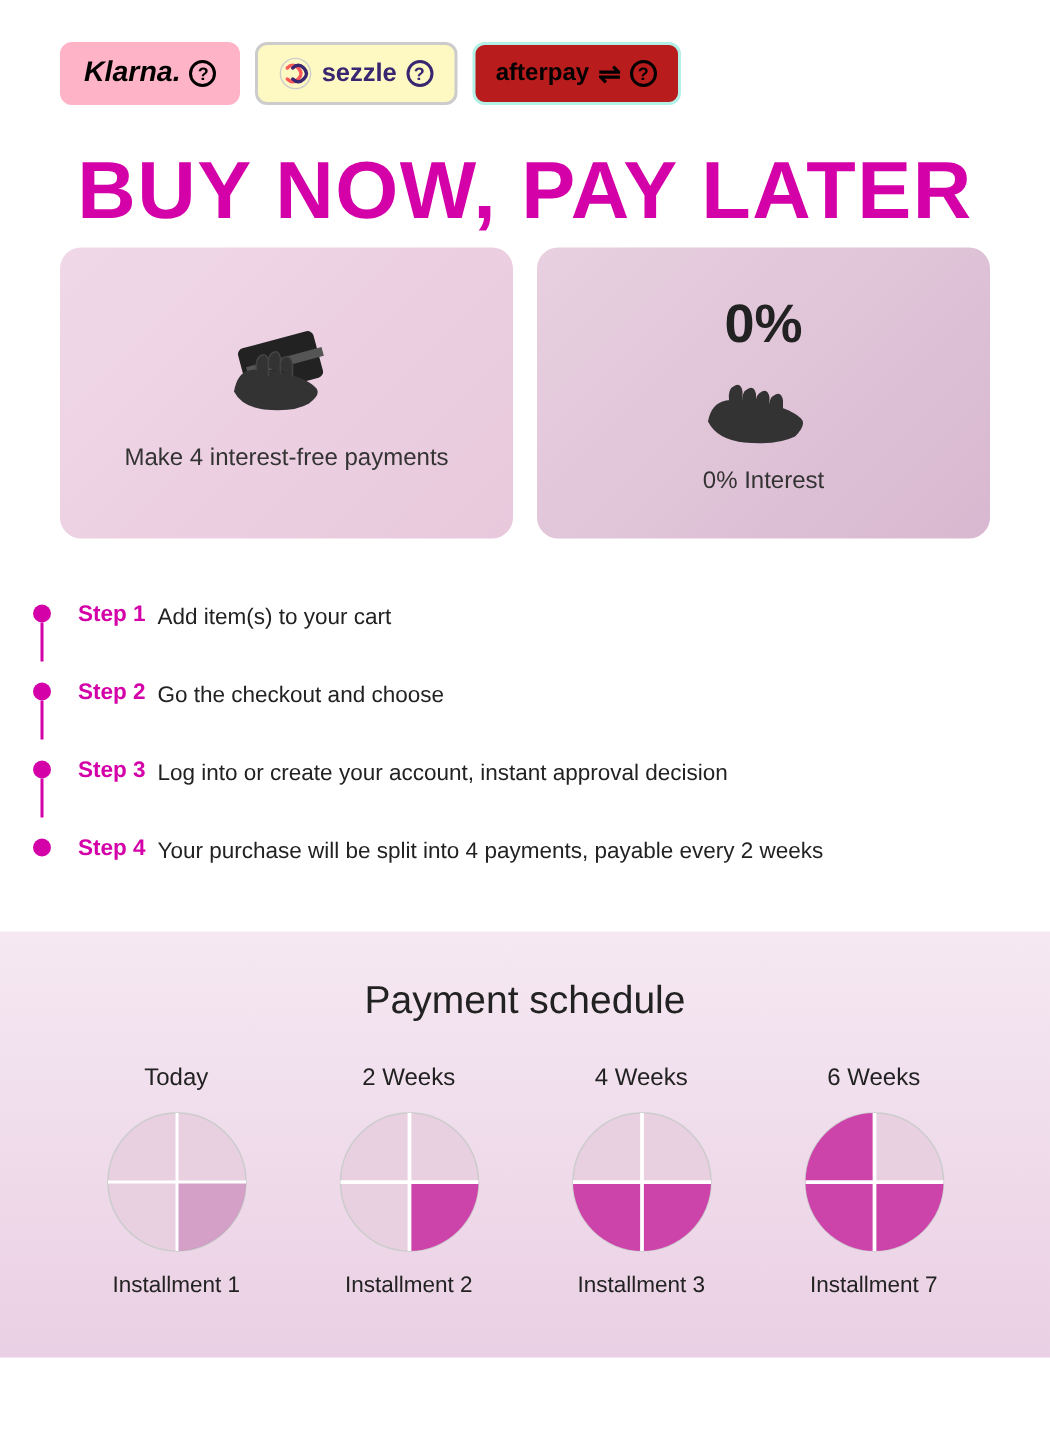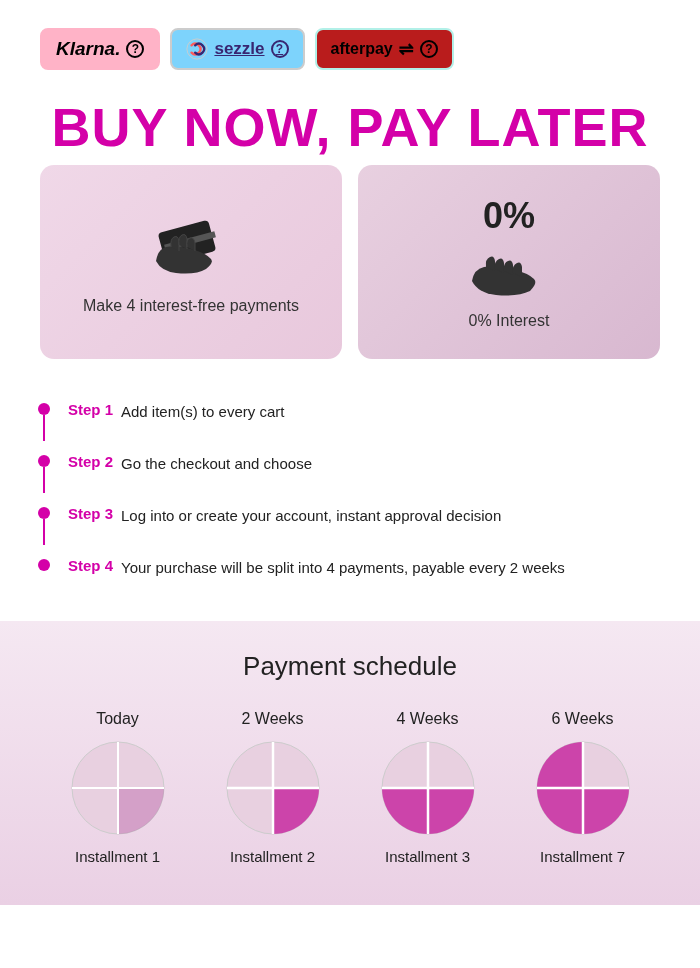--- a/index.html
+++ b/index.html
@@ -32,24 +32,23 @@
     }
 
     .logo-klarna {
       background: #ffb3c7;
       border-color: #ffb3c7;
       color: #000;
       justify-content: flex-end;
     }
 
     .logo-sezzle {
-      background: #7dd3fc;
+      background: #fef9c3;
       border-color: #ccc;
       color: #382671;
-      text-decoration: underline;
     }
 
     .logo-afterpay {
       background: #b91c1c;
       border-color: #b2f0e8;
       color: #000;
     }
 
     .logo-question {
       width: 18px;
@@ -115,21 +114,21 @@
     }
 
     .card-percent {
       font-size: 36px;
       font-weight: bold;
       color: #222;
     }
 
     
     .steps-section {
-      padding: 10px 50px 30px 38px;
+      padding: 10px 50px 30px 22px;
     }
 
     .step-row {
       display: flex;
       align-items: flex-start;
       margin-bottom: 10px;
       position: relative;
     }
 
     .step-dot-col {
@@ -289,21 +288,21 @@
 
 <div class="steps-section">
 
   <div class="step-row">
     <div class="step-dot-col">
       <div class="step-dot"></div>
       <div class="step-line"></div>
     </div>
     <div class="step-content">
       <span class="step-label">Step 1</span>
-      <span class="step-text">Add item(s) to every cart</span>
+      <span class="step-text">Add item(s) to your cart</span>
     </div>
   </div>
 
   <div class="step-row">
     <div class="step-dot-col">
       <div class="step-dot"></div>
       <div class="step-line"></div>
     </div>
     <div class="step-content">
       <span class="step-label">Step 2</span>

